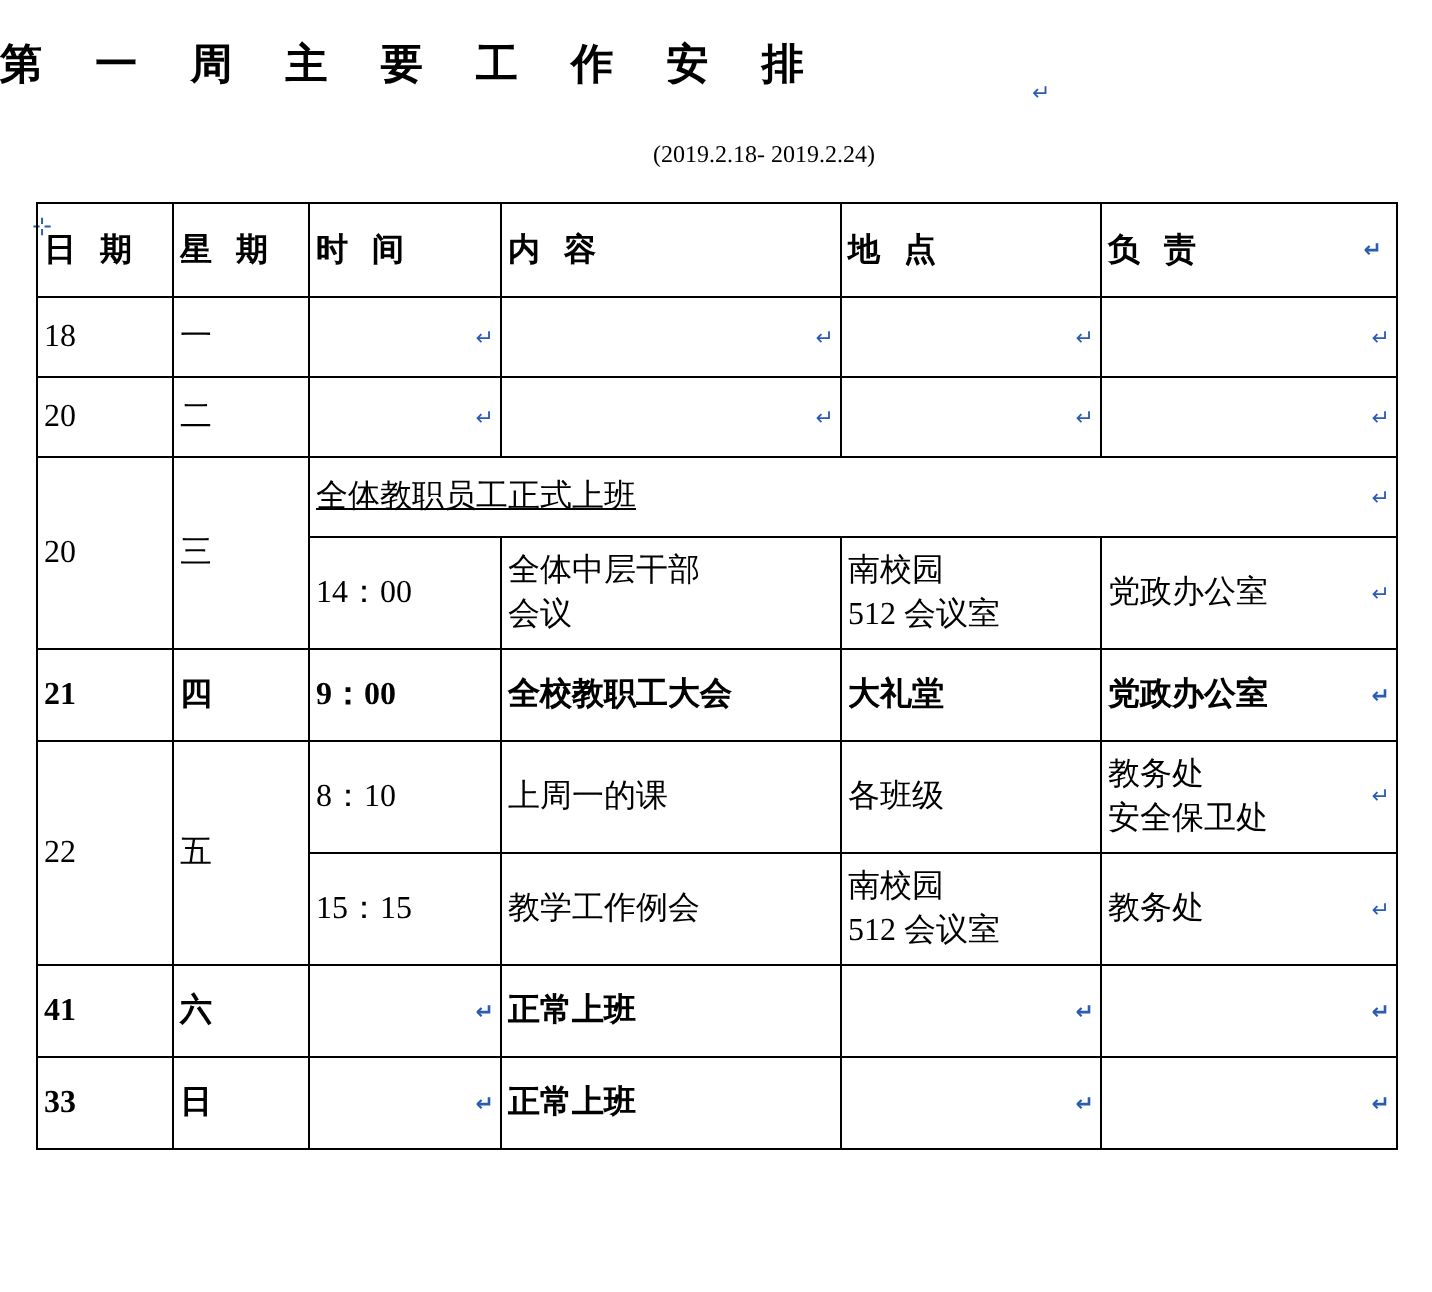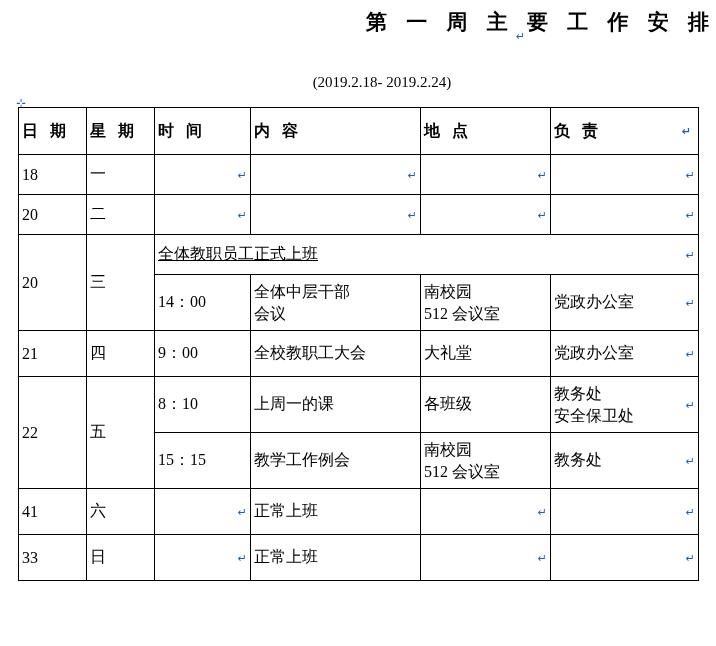--- a/index.html
+++ b/index.html
@@ -14,31 +14,31 @@
     color: #000000;
     position: relative;
     overflow: hidden;
   }
   .page {
     position: relative;
     width: 716px;
     height: 646px;
   }
   .doc-title {
-    text-align: right;
+    text-align: left;
     font-size: 21px;
     font-weight: bold;
     letter-spacing: 7px;
-    margin-top: 8px;
-    font-family: Liberation Serif, serif;
+    margin-top: 18px;
+    font-family: Liberation Mono, monospace;
   }
   .doc-subtitle {
     text-align: center;
-    font-size: 15px;
-    margin-top: 38px;
+    font-size: 12px;
+    margin-top: 24px;
     font-family: "Liberation Serif", "DejaVu Serif", serif;
     padding-left: 48px;
   }
   .table-wrap {
     margin: 16px auto 0 auto;
     width: 680px;
     position: relative;
   }
   table.schedule {
     border-collapse: collapse;
@@ -53,21 +53,21 @@
     padding: 2px 3px;
     position: relative;
   }
   .hdr td {
     font-weight: bold;
     font-size: 17px;
     letter-spacing: 4px;
     height: 42px;
   }
   .r-small { height: 40px; }
-  .r-med { height: 46px; }
+  .r-med { height: 46px; font-weight: bold; }
   .r-tall { height: 56px; }
   .num { font-size: 16px; }
   .cn { font-size: 16px; }
   .two-line { line-height: 1.35; }
   .pilcrow {
     position: absolute;
     right: 3px;
     top: 50%;
     transform: translateY(-50%);
     font-size: 11px;

